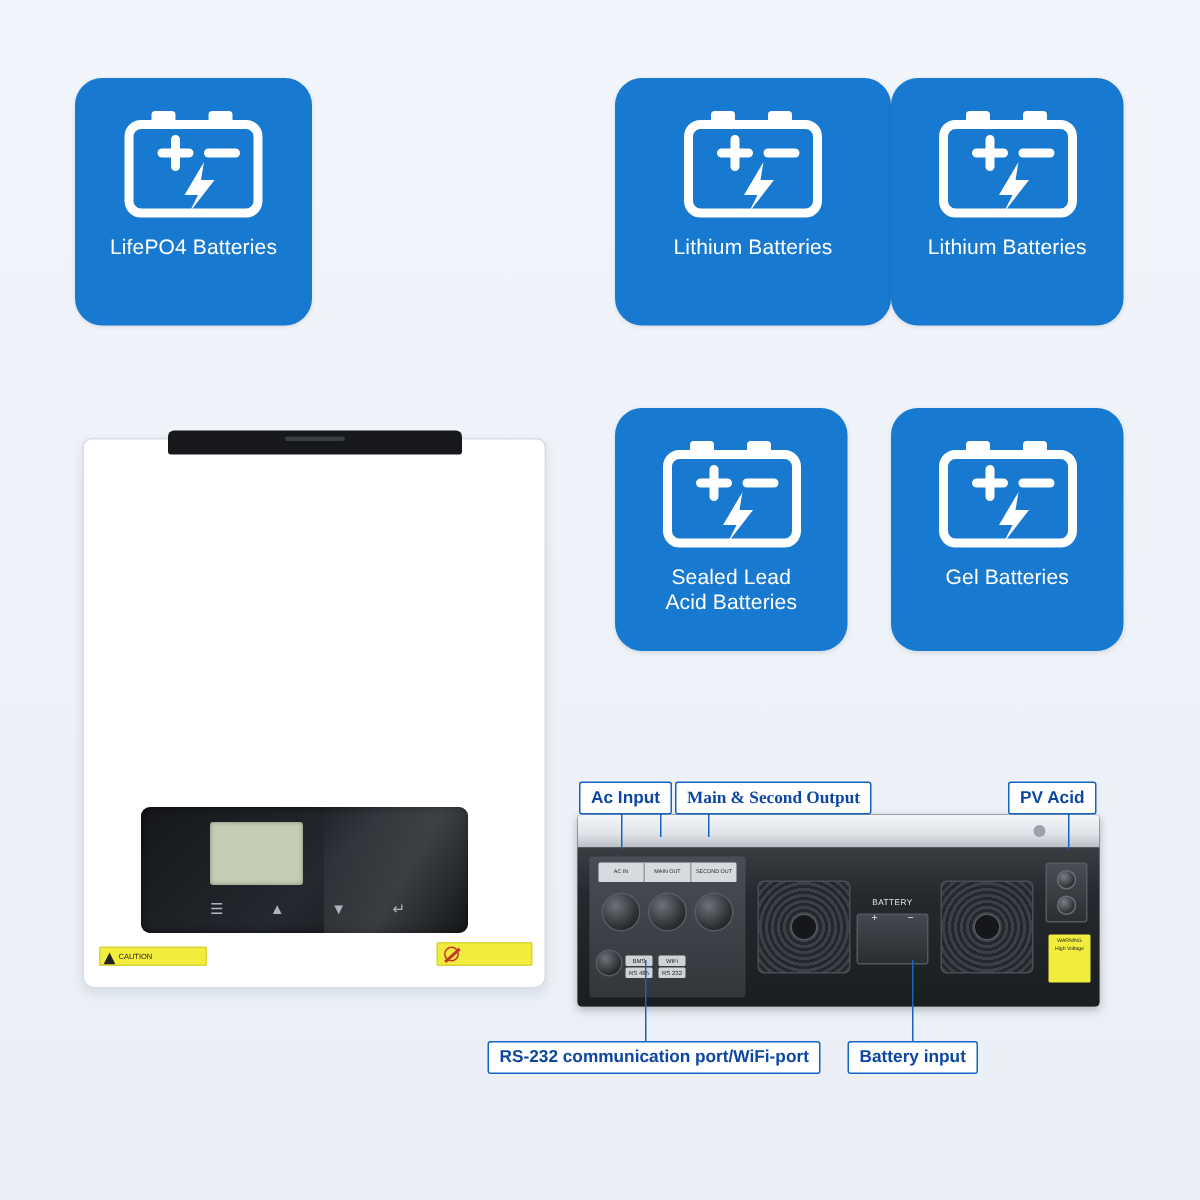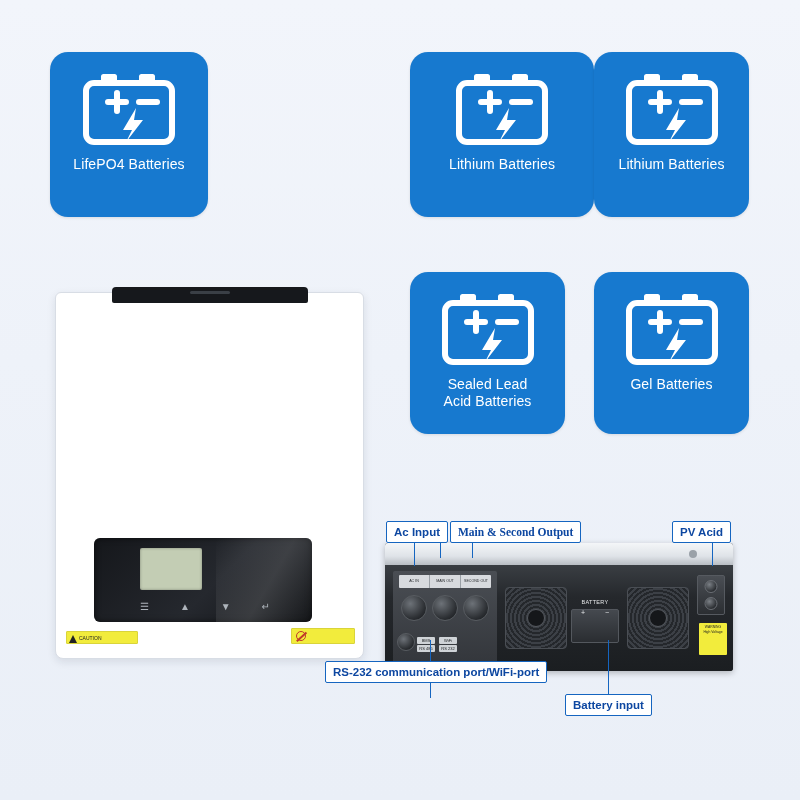--- a/index.html
+++ b/index.html
@@ -502,16 +502,16 @@
   <div class="leader v" style="left:414px; top:538px; height:28px;"></div>
   <div class="leader v" style="left:440px; top:538px; height:20px;"></div>
   <div class="leader v" style="left:472px; top:538px; height:20px;"></div>
   <div class="leader v" style="left:712px; top:538px; height:28px;"></div>
   <div class="leader v" style="left:430px; top:640px; height:58px;"></div>
   <div class="leader v" style="left:608px; top:640px; height:58px;"></div>
 
   <div class="callout" style="left:386px; top:521px;">Ac Input</div>
   <div class="callout" style="left:450px; top:521px;font-family:Liberation Serif, serif;">Main &amp; Second Output</div>
   <div class="callout" style="left:672px; top:521px;">PV Acid</div>
-  <div class="callout" style="left:325px; top:661px;">RS-232 communication port/WiFi-port</div>
+  <div class="callout" style="left:325px; top:694px;">RS-232 communication port/WiFi-port</div>
   <div class="callout" style="left:565px; top:694px;">Battery input</div>
 
 </div>
 
 </body></html>

